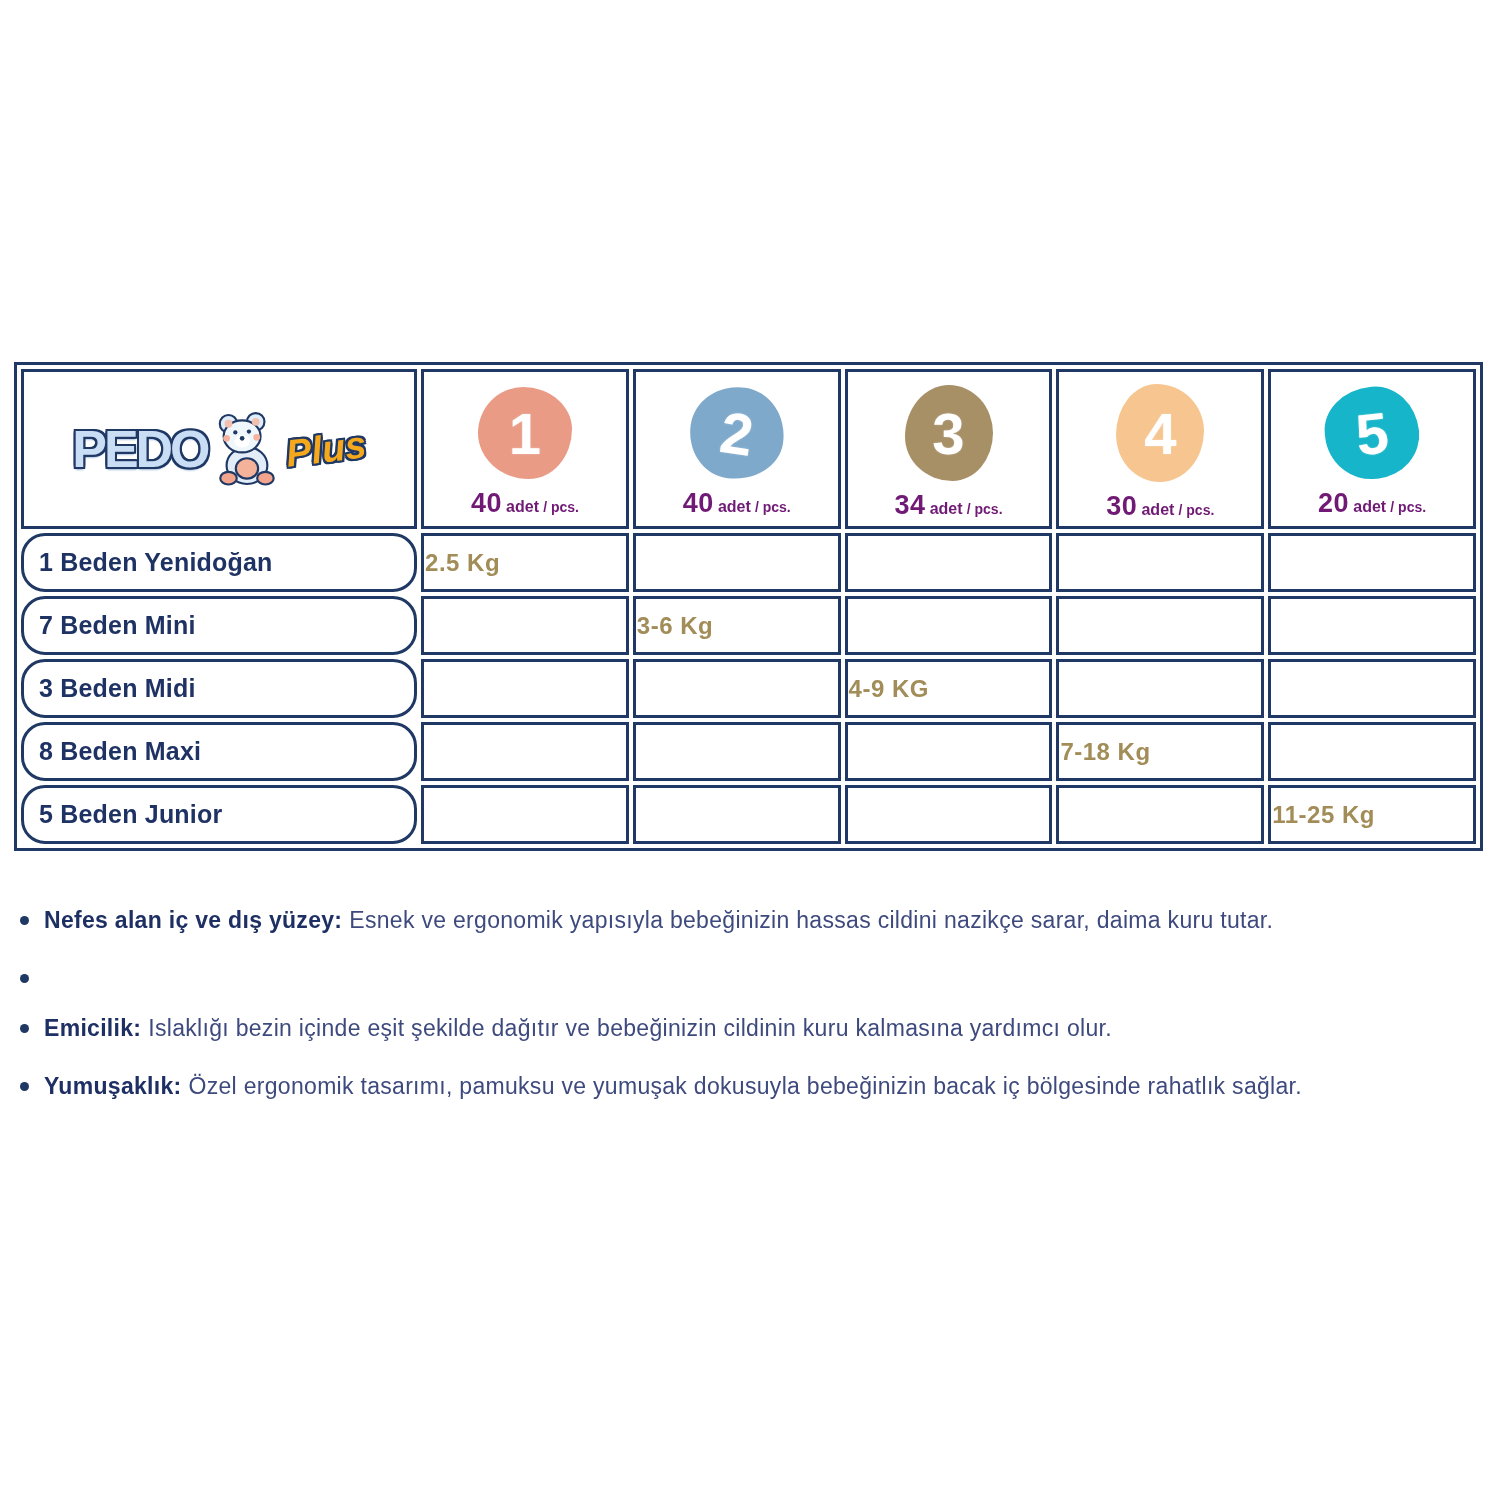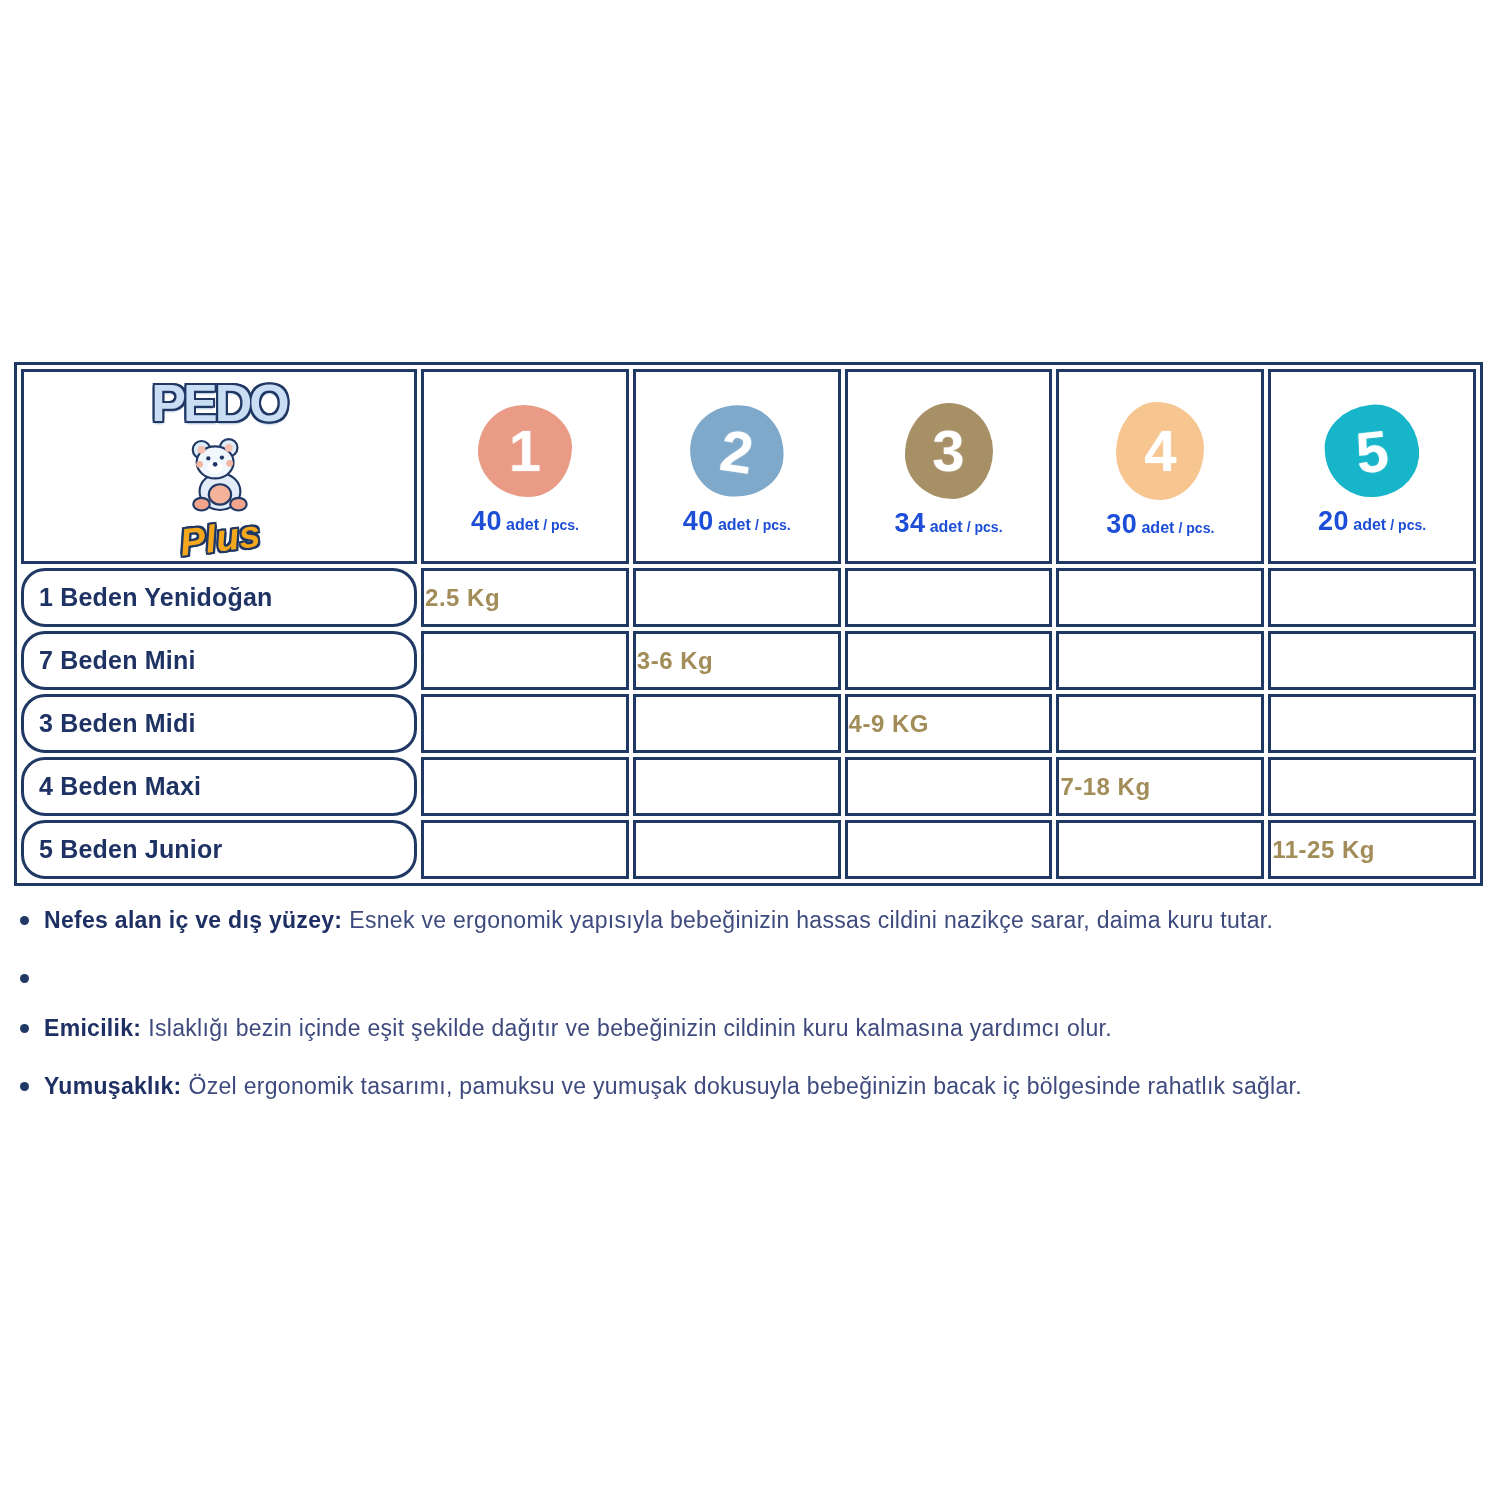--- a/index.html
+++ b/index.html
@@ -30,21 +30,21 @@
   .label-cell {
     text-align:left; padding-left:15px;
     font-weight:bold; font-size:25px; color:#1E3264; letter-spacing:0.2px;border-radius:24px;
   }
   .val-cell {
     font-weight:bold; font-size:24px; color:#A28C58;
     letter-spacing:0.5px;
   }
 
   
-  .logo { display:flex; align-items:center; justify-content:center; gap:4px;flex-direction:column; }
+  .logo { display:flex; align-items:center; justify-content:center; gap:4px; }
   .logo-pedo {
     font-size:52px; font-weight:800; letter-spacing:-3px; font-stretch:condensed;
     color:#C9DDF4;
     text-shadow:
       -2px 0 0 #1F3864, 2px 0 0 #1F3864, 0 -2px 0 #1F3864, 0 2px 0 #1F3864,
       -2px -2px 0 #1F3864, 2px -2px 0 #1F3864, -2px 2px 0 #1F3864, 2px 2px 0 #1F3864,
       0 3px 2px #9FB8D8;
   }
   .logo-plus {
     font-size:38px; font-weight:bold; font-style:italic;
@@ -62,21 +62,21 @@
     border-radius:48% 52% 46% 54% / 50% 46% 54% 50%;
   }
   .blob-2 { border-radius:52% 48% 55% 45% / 48% 54% 46% 52%; transform:rotate(8deg); }
   .blob-3 { width:88px; height:96px; border-radius:50% 50% 46% 54% / 54% 50% 50% 46%; }
   .blob-4 { width:88px; height:98px; border-radius:46% 54% 50% 50% / 52% 48% 52% 48%; }
   .blob-5 { border-radius:54% 46% 50% 50% / 46% 54% 48% 52%; transform:rotate(-6deg); }
   .blob-num {
     color:#ffffff; font-size:58px; font-weight:bold; transform:rotate(0deg);
     text-shadow:0 0 2px rgba(255,255,255,0.4);
   }
-  .count { font-size:15px; color:#1d4ed8; white-space:nowrap; }
+  .count { font-size:15px; color:#701a75; white-space:nowrap; }
   .count-num  { font-size:27px; font-weight:bold; letter-spacing:0.5px; }
   .count-unit { font-size:16px; font-weight:bold; }
   .count-per  { font-size:14px; font-weight:600; }
 
   
   .features { position:absolute; left:20px; top:907px; width:1462px; }
   .feature {
     display:flex; align-items:flex-start; margin-bottom:32px;
     font-size:23px; line-height:26px; color:#3E4A7E; letter-spacing:0.3px;
   }
@@ -197,21 +197,21 @@
       </tr>
       <tr>
         <td class="data-cell label-cell">3 Beden Midi</td>
         <td class="data-cell"></td>
         <td class="data-cell"></td>
         <td class="data-cell val-cell">4-9 KG</td>
         <td class="data-cell"></td>
         <td class="data-cell"></td>
       </tr>
       <tr>
-        <td class="data-cell label-cell">4 Beden Maxi</td>
+        <td class="data-cell label-cell">8 Beden Maxi</td>
         <td class="data-cell"></td>
         <td class="data-cell"></td>
         <td class="data-cell"></td>
         <td class="data-cell val-cell">7-18 Kg</td>
         <td class="data-cell"></td>
       </tr>
       <tr>
         <td class="data-cell label-cell">5 Beden Junior</td>
         <td class="data-cell"></td>
         <td class="data-cell"></td>

